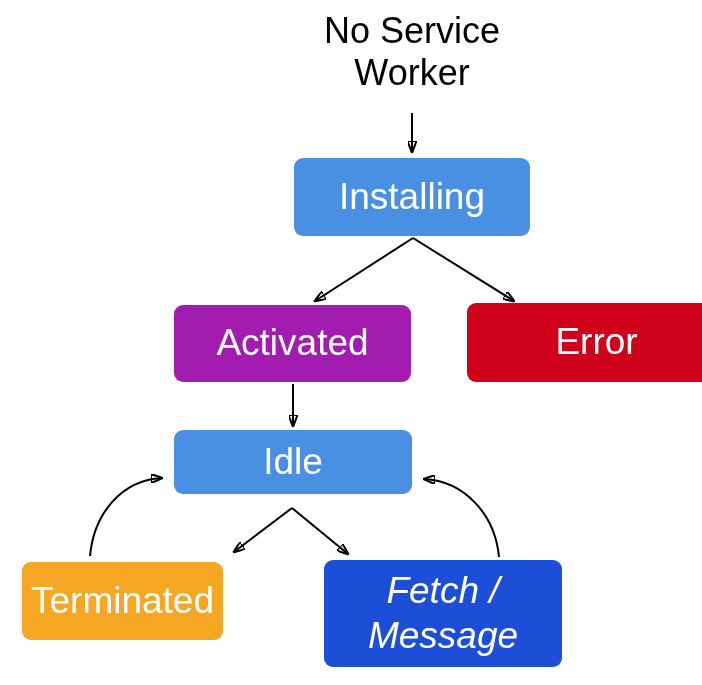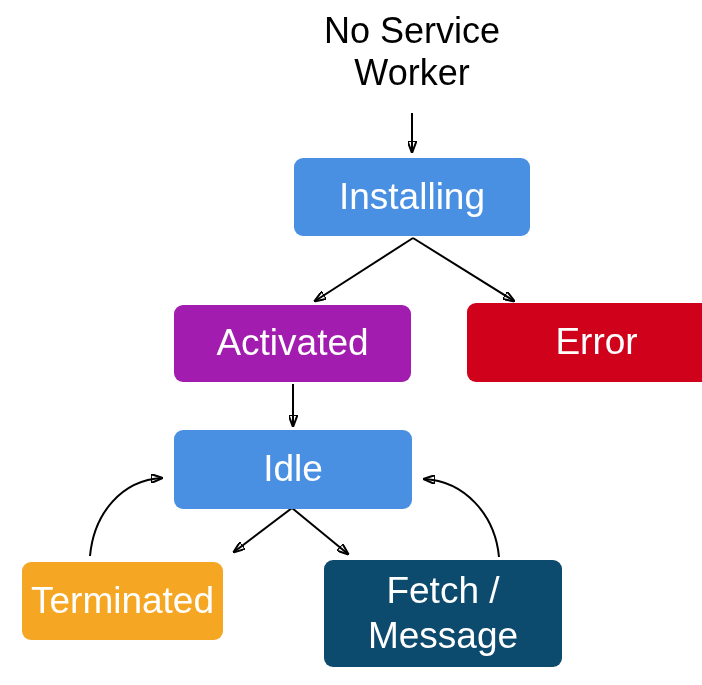--- a/index.html
+++ b/index.html
@@ -26,21 +26,21 @@
     display:flex;align-items:center;justify-content:center;
     border-radius:9px;
     color:#ffffff;
     font-size:37px;font-weight:300;
     text-align:center;line-height:1.2;
     padding:17px 6px;box-sizing:border-box;
   }
   #node-installing{left:282px;top:158px;width:236px;height:78px;}
   #node-activated {left:162px;top:305px;width:237px;height:77px;}
   #node-error     {left:455px;top:303px;width:259px;height:79px;}
-  #node-idle      {left:162px;top:430px;width:238px;height:79px;}
+  #node-idle      {left:162px;top:430px;width:238px;height:64px;}
   #node-terminated{left:10px; top:562px;width:201px;height:78px;}
   #node-fetch     {left:312px;top:560px;width:238px;height:107px;}
   #edges{
     position:absolute;left:0;top:0;width:702px;height:685px;
     pointer-events:none;
   }
   #edges path{
     fill:none;
     stroke:#000000;
     stroke-width:2;
@@ -82,17 +82,17 @@
   </div>
 
   <div class="node" id="node-idle" style="background: rgb(74, 144, 226);">
     <span>Idle</span>
   </div>
 
   <div class="node" id="node-terminated" style="background: rgb(245, 166, 35);">
     <span>Terminated</span>
   </div>
 
-  <div class="node" id="node-fetch" style="background: #0c4a6e;">
+  <div class="node" id="node-fetch" style="background: #1d4ed8; font-style: italic;">
     <span>Fetch / Message</span>
   </div>
 
 </div>
 
 </body></html>

